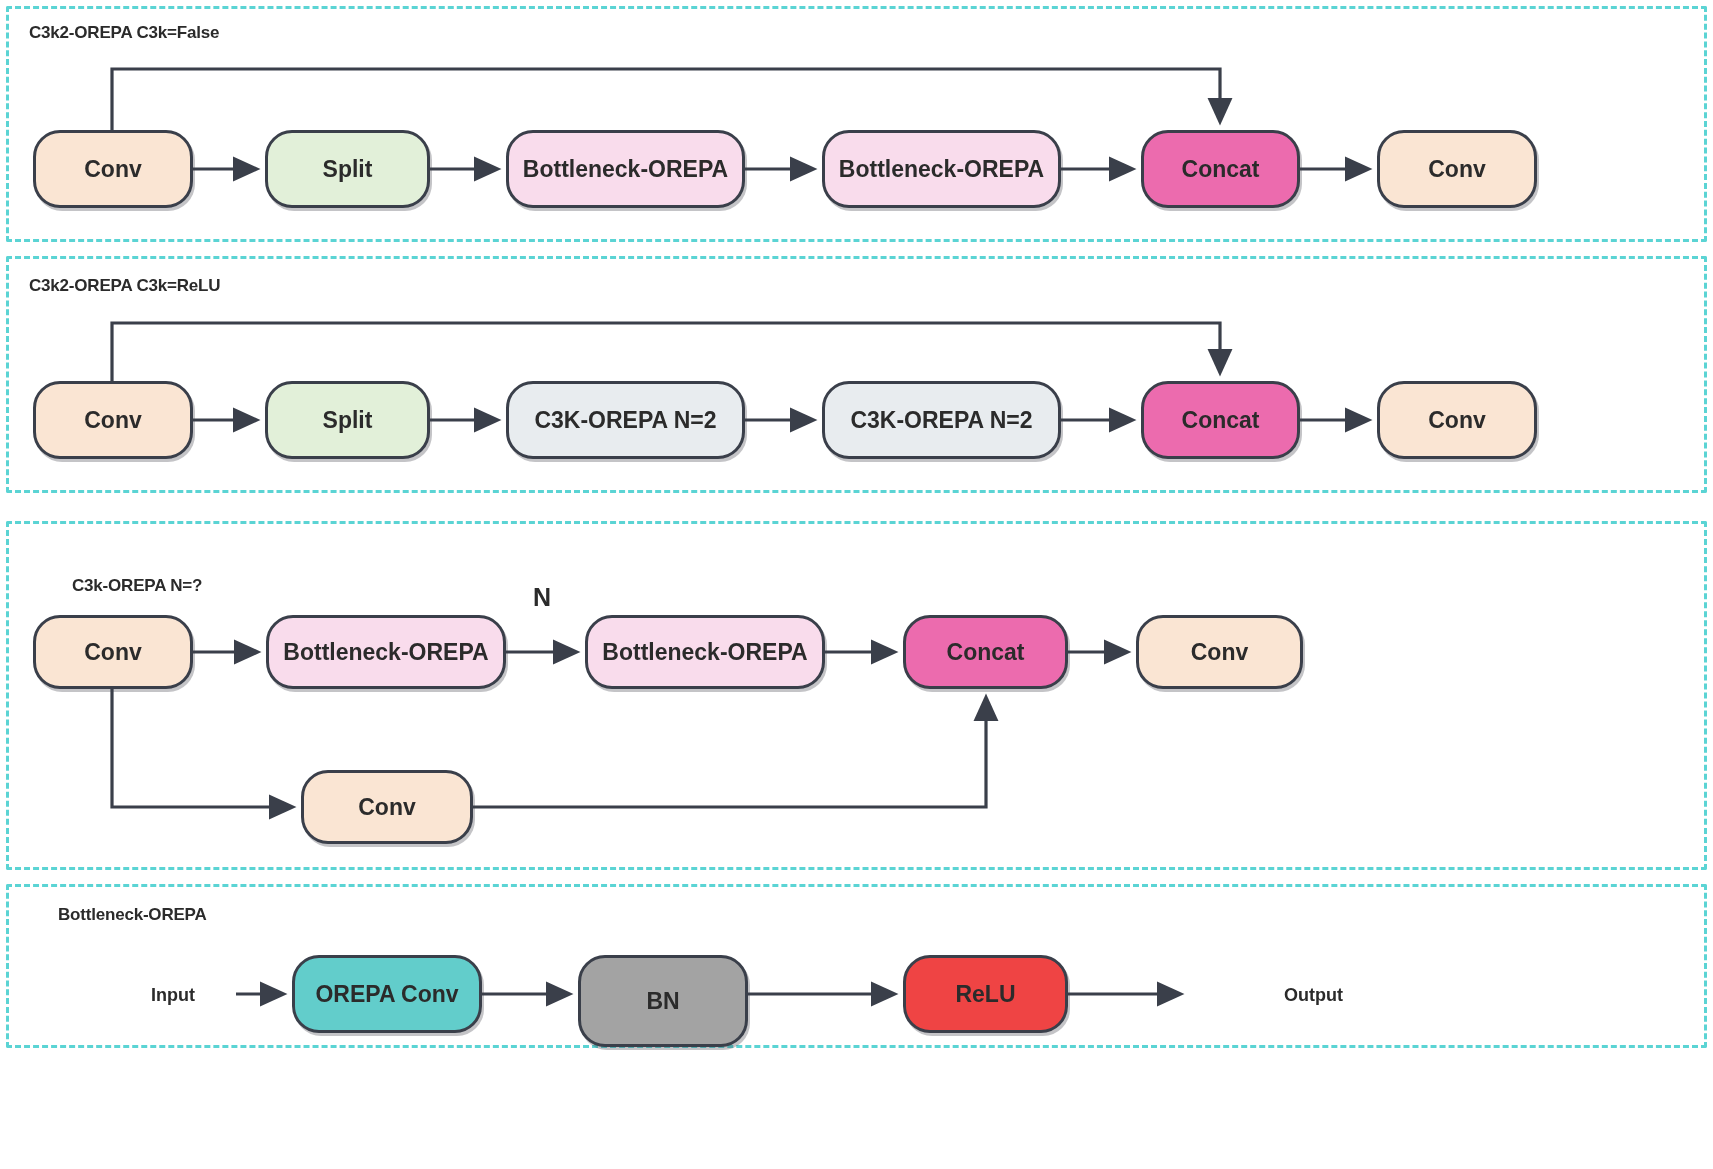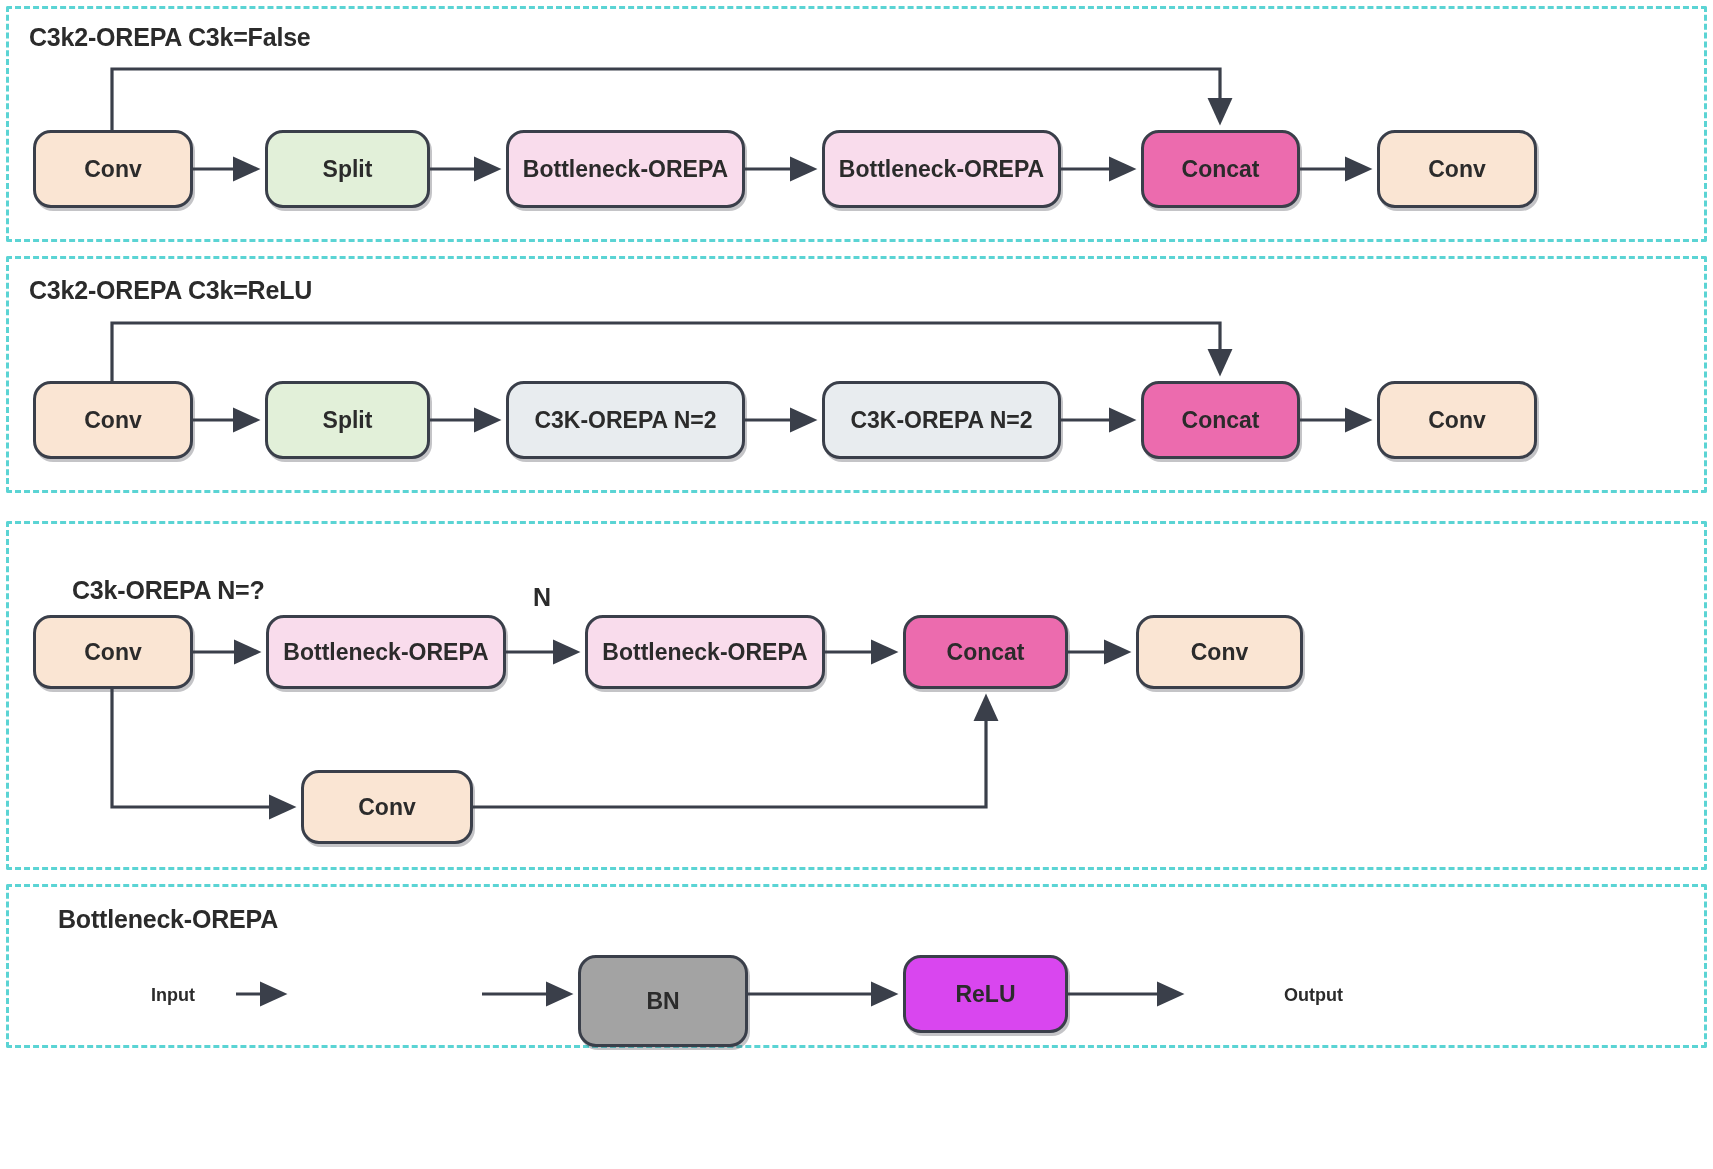--- a/index.html
+++ b/index.html
@@ -20,31 +20,31 @@
   }
   .section {
     position: absolute;
     box-sizing: border-box;
     border: 3px dashed #5BD4D4;
     border-radius: 2px;
     background: transparent;
   }
   .section-title {
     position: absolute;
-    font-size: 25px;
+    font-size: 17px;
     font-weight: bold;
     color: #2b2b2b;
     letter-spacing: -0.2px;
     white-space: nowrap;
   }
   .node {
     position: absolute;
     box-sizing: border-box;
     border: 3px solid #3a3f4a;
-    border-radius: 18px;
+    border-radius: 27px;
     display: flex;
     align-items: center;
     justify-content: center;
     font-size: 23px;
     font-weight: bold;
     color: #2b2b2b;
     white-space: nowrap;
     box-shadow: 2px 3px 0 rgba(60,60,70,0.30);
   }
   .plain-label {
@@ -175,26 +175,29 @@
   </div>
 
   <div class="section" style="left:6px; top:884px; width:1701px; height:164px;"></div>
 
   <div class="section-title" style="left:58px; top:905px;">Bottleneck-OREPA</div>
 
   <div class="plain-label" style="left:118px; top:975px; width:110px; height:40px;">
     <span>Input</span>
   </div>
 
+  <div class="node" style="left:292px; top:955px; width:190px; height:78px; background:#62CDCB;">
+    <span>OREPA Conv</span>
+  </div>
 
   <div class="node" style="left:578px; top:955px; width:170px; height:92px; background:#a3a3a3;">
     <span>BN</span>
   </div>
 
-  <div class="node" style="left:903px; top:955px; width:165px; height:78px; background:#d946ef;">
+  <div class="node" style="left:903px; top:955px; width:165px; height:78px; background:#ef4444;">
     <span>ReLU</span>
   </div>
 
   <div class="plain-label" style="left:1213px; top:975px; width:130px; height:40px;justify-content:flex-end;">
     <span>Output</span>
   </div>
 
   <svg class="wires" viewBox="0 0 1713 1169">
     <defs>
       <marker id="ah" markerWidth="9" markerHeight="9" refX="7.2" refY="4.5" orient="auto" markerUnits="strokeWidth">

